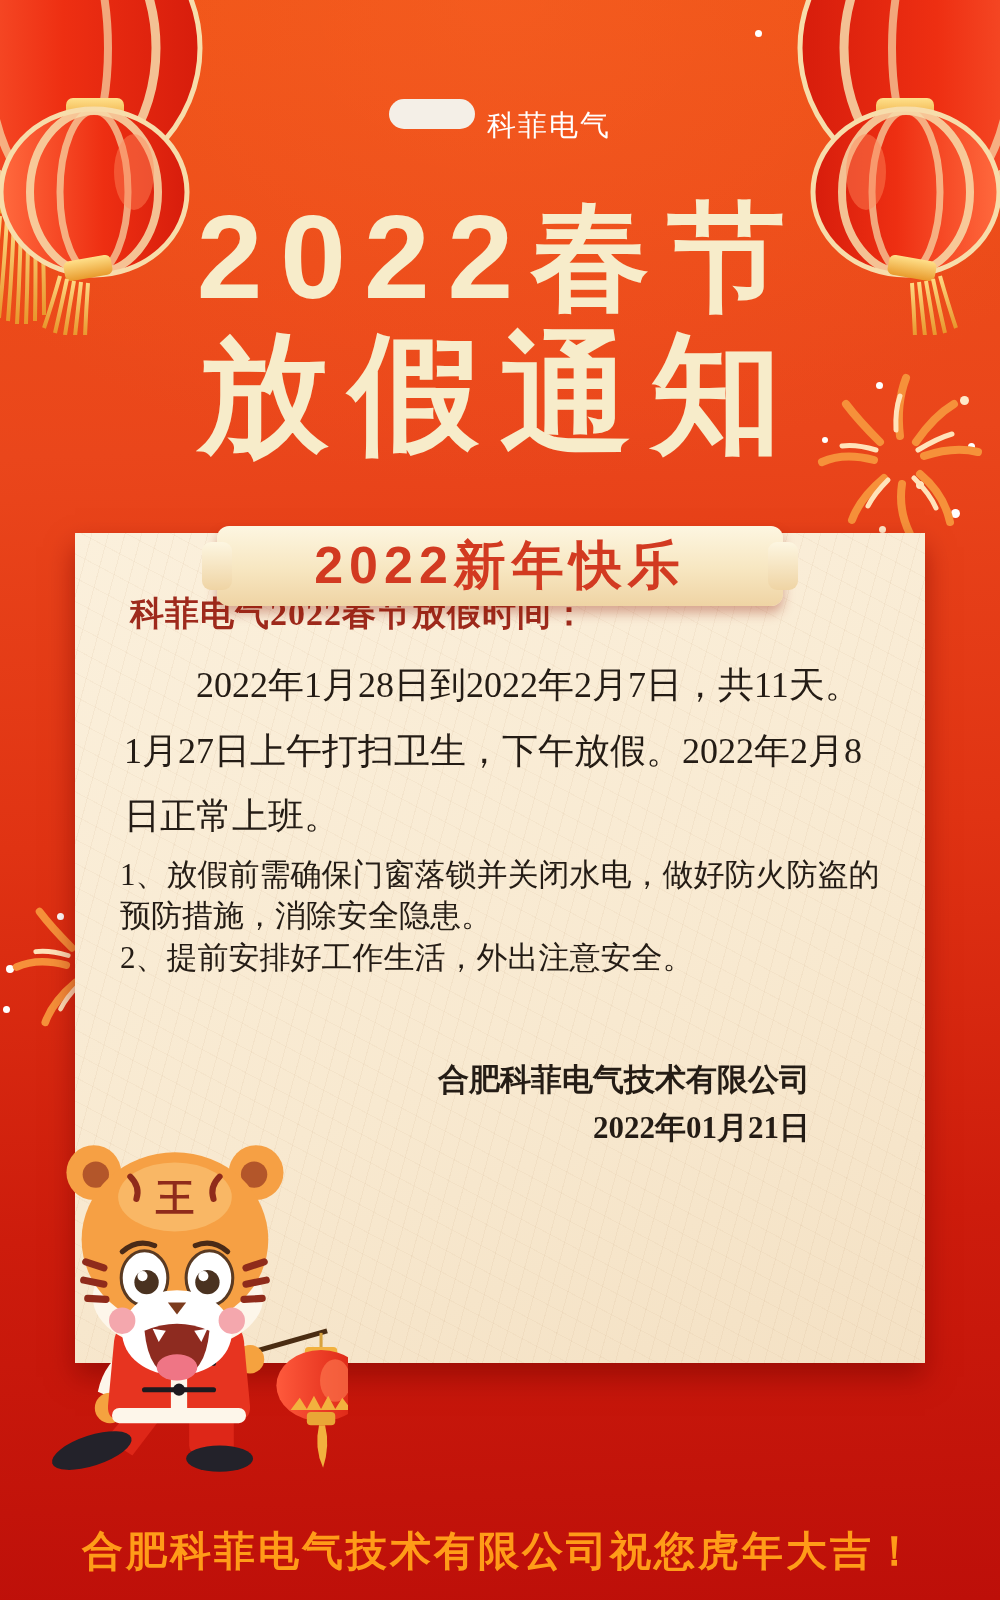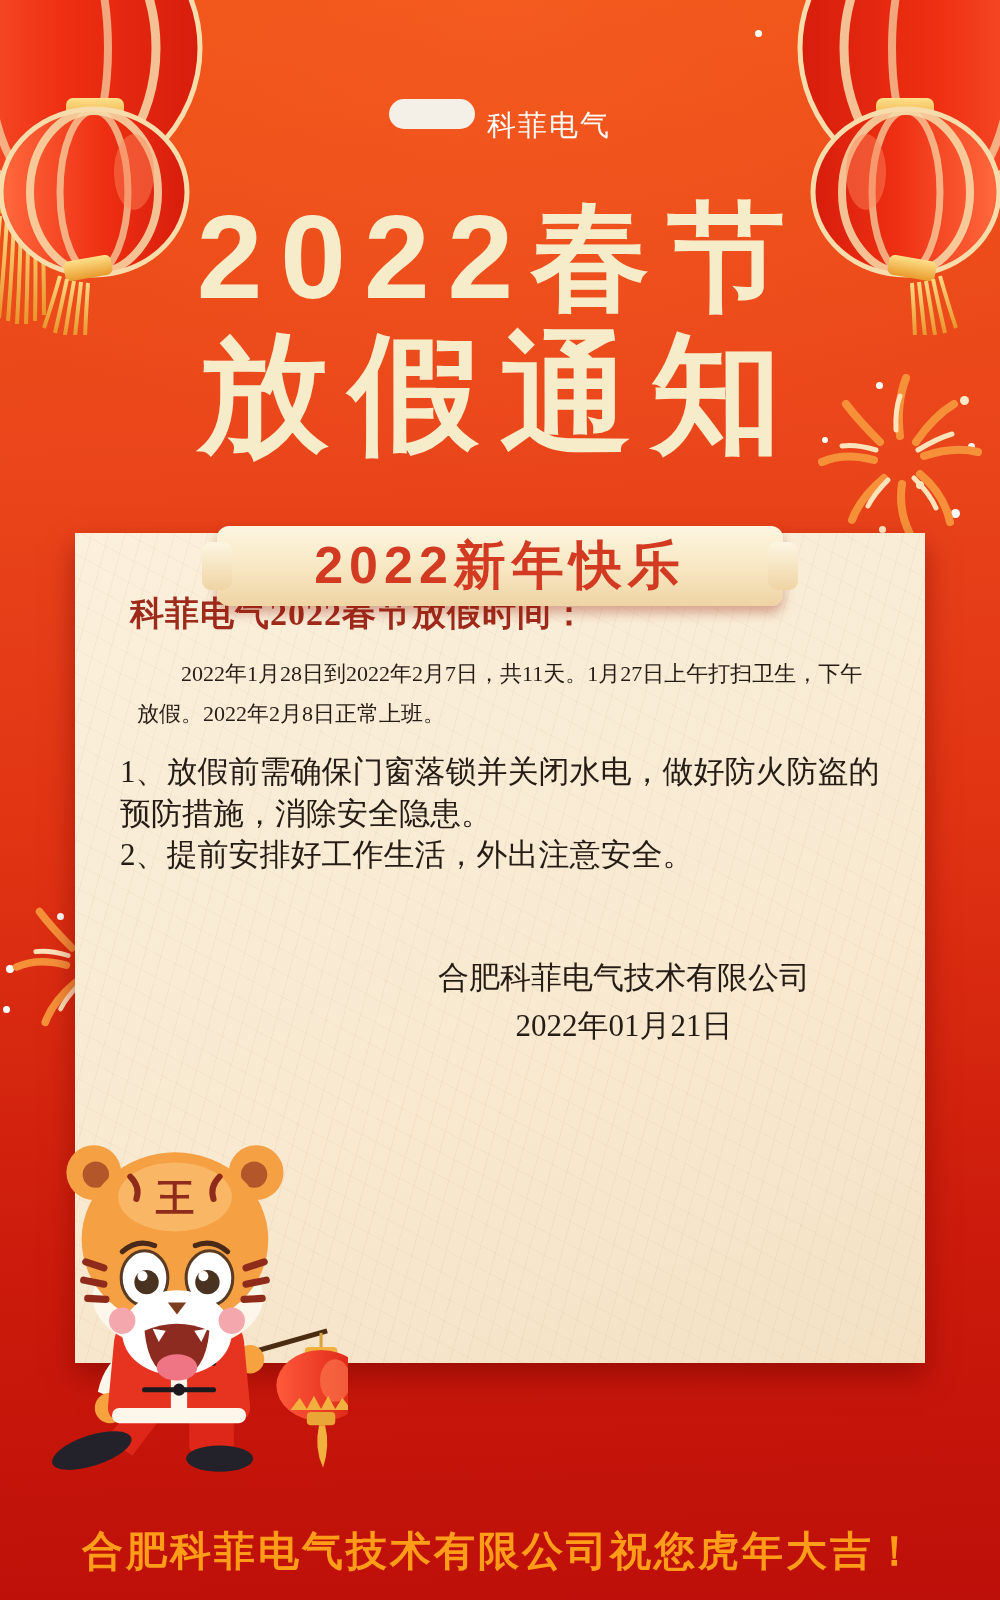--- a/index.html
+++ b/index.html
@@ -30,27 +30,27 @@
   
   .card{position:absolute;left:75px;top:533px;width:850px;height:830px;z-index:2;
     background:
       repeating-linear-gradient(105deg, rgba(190,150,110,.09) 0 1px, transparent 1px 16px),
       repeating-linear-gradient(28deg, rgba(190,150,110,.07) 0 1px, transparent 1px 21px),
       linear-gradient(160deg,#fbf0dc 0%,#f8e9d0 60%,#f4e1c4 100%);
     box-shadow:0 14px 26px rgba(120,5,2,.55);}
   .card-inner{padding:58px 45px 0 45px;}
   .sec-heading{margin:0 0 16px 10px;color:#9e2a1c;font-size:34px;font-weight:bold;
     font-family:"Liberation Serif",serif;letter-spacing:1px;}
-  .schedule-body{margin:17px;color:#241c15;font-size:22px;line-height:1.82;text-indent:2em;
+  .schedule-body{margin:4px;color:#241c15;font-size:36px;line-height:1.82;text-indent:2em;
     font-family:"Liberation Serif",serif;}
   .tips-heading{margin:66px 0 20px 10px;}
   .tip{margin:0;color:#241c15;font-size:31px;line-height:1.34;font-family:"Liberation Serif",serif;}
   .signature{margin-top:78px;text-align:right;padding-right:70px;}
-  .signature-inner{display:inline-block;text-align:center;color:#241c15;
-    font-family:"Liberation Serif",serif;font-size:31px;line-height:1.55;}
+  .signature-inner{display:inline-block;color:#241c15;
+    font-family:"Liberation Serif",serif;font-size:31px;line-height:1.55;font-weight:bold;}
   
   .footer{position:absolute;left:0;right:0;top:1478px;text-align:center;z-index:2;
     color:#ff9c18;font-size:41px;font-weight:900;letter-spacing:3px;margin-top:46px;}
   
   .lanterns{position:absolute;top:0;width:210px;height:335px;z-index:3;}
   .lanterns.left{left:0;}
   .lanterns.right{right:0;transform:scaleX(-1);}
   .firework{position:absolute;z-index:1;}
   .fw-right{left:792px;top:352px;width:220px;height:220px;}
   .fw-left{left:-12px;top:862px;width:210px;height:210px;}

